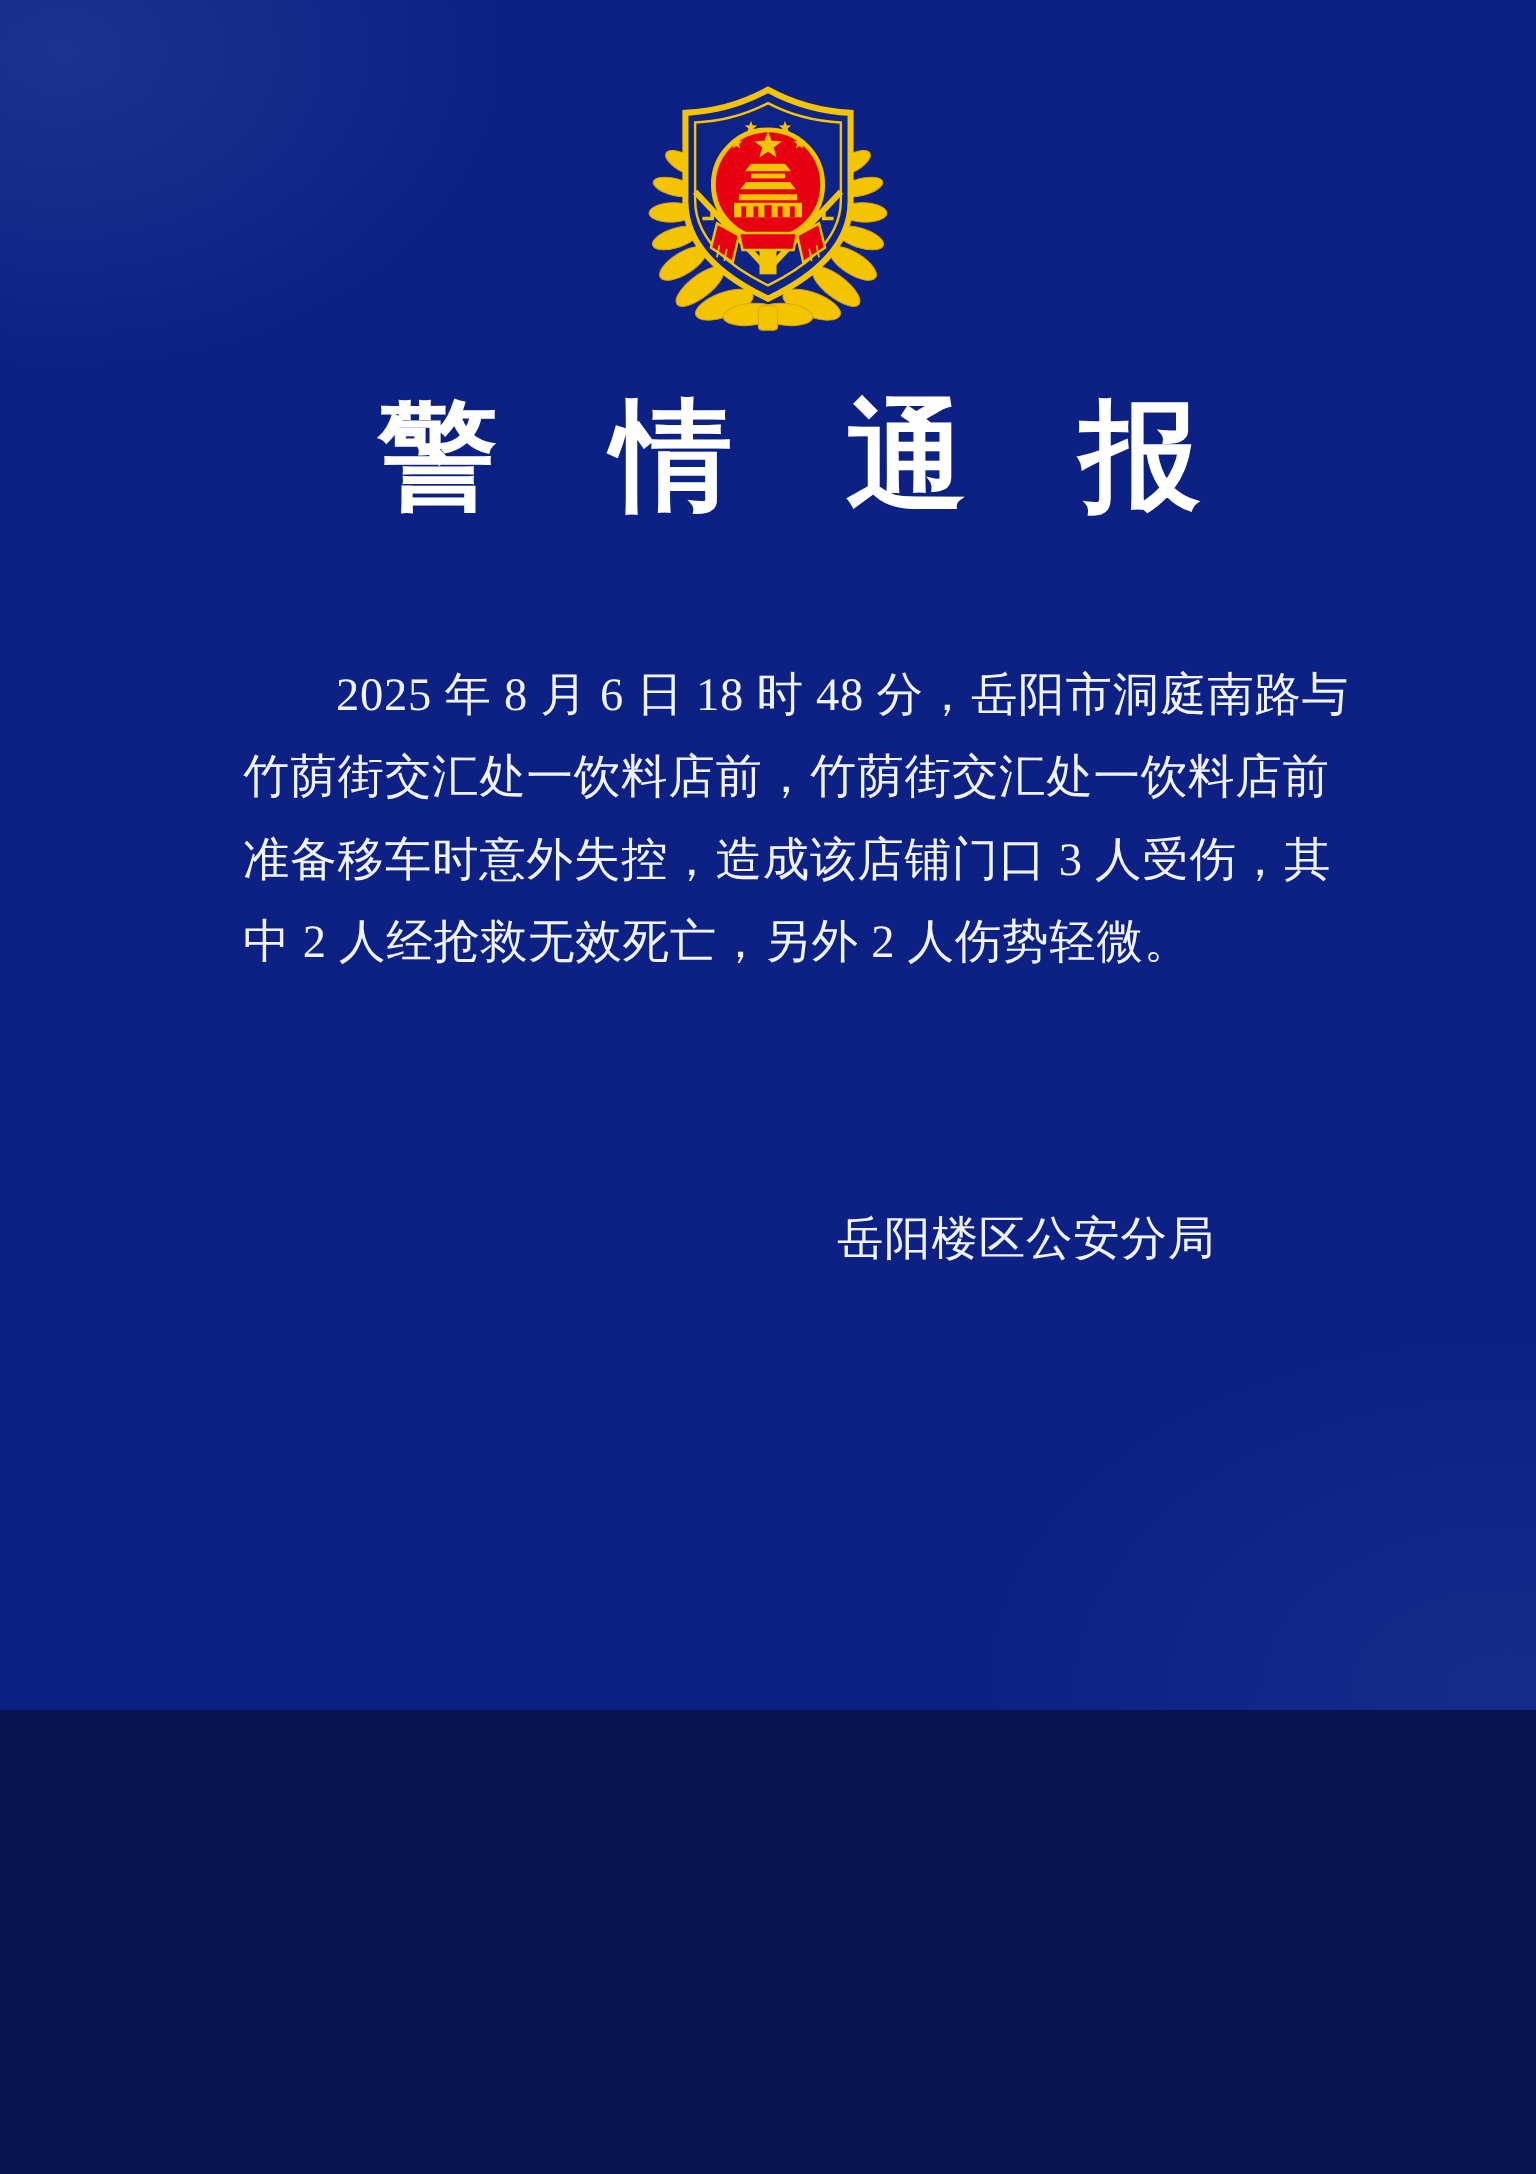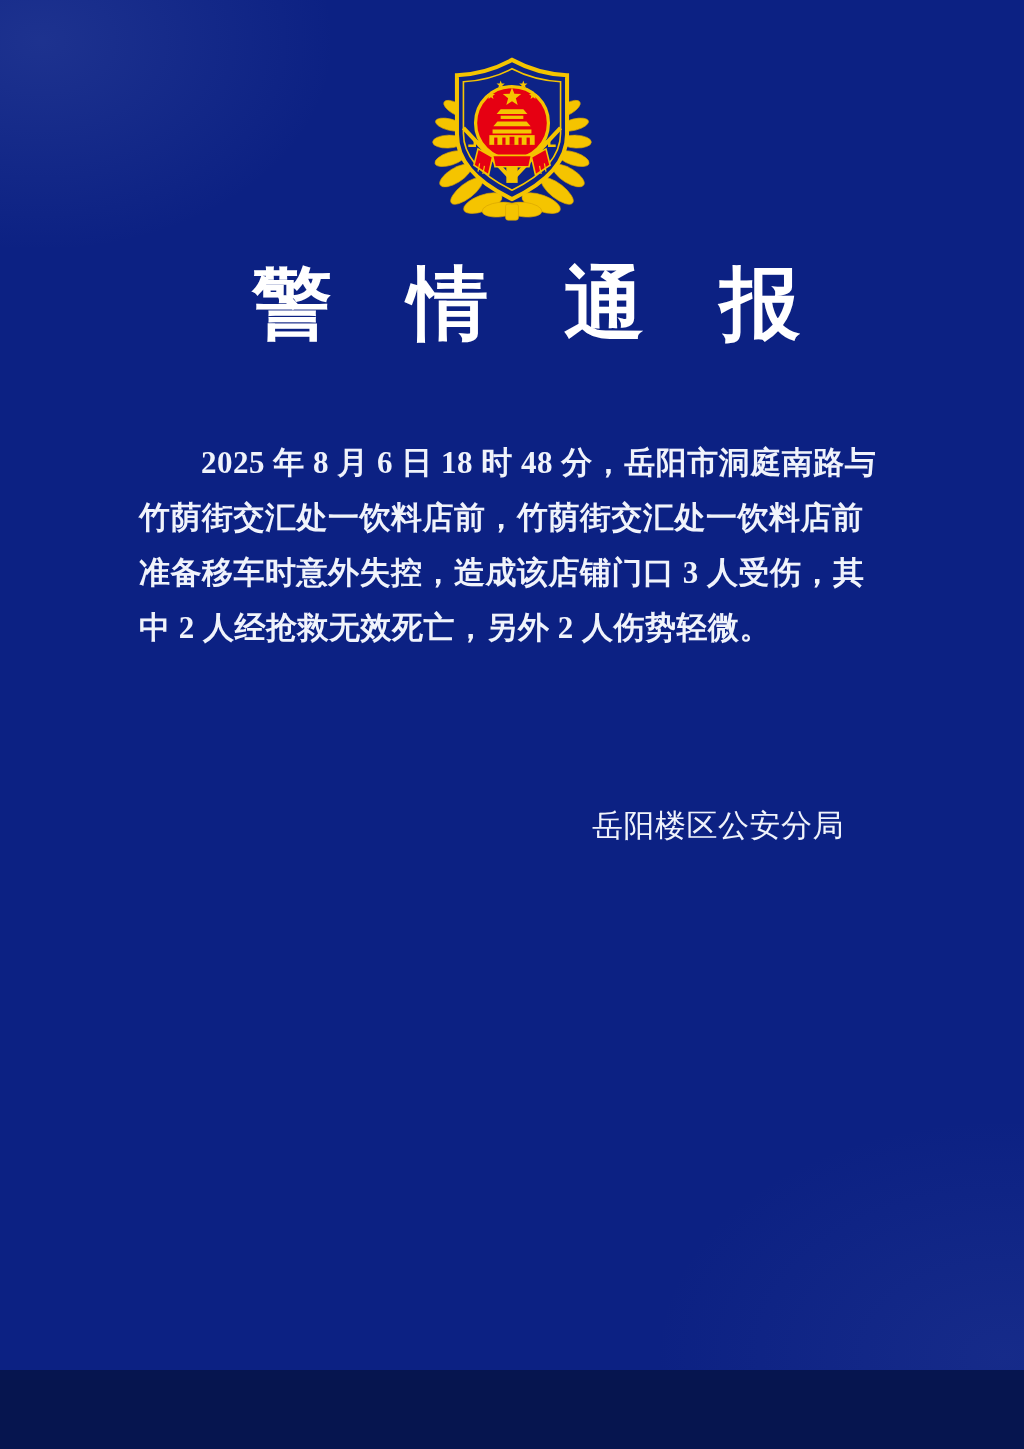--- a/index.html
+++ b/index.html
@@ -4,21 +4,21 @@
 <style>
   html,body{margin:0;padding:0;}
   body{
     font-family:"Liberation Serif","DejaVu Serif",serif;
     background:#06154f;
     --bg:#0c2183; --bg2:#0d2387; --ink:#f0f3fb; --title:#ffffff;
     --gold:#f5c400; --gold2:#d9a500; --red:#e60012;
   }
   .page{
     position:relative;
-    width:1024px;height:1370px;
+    width:1024px;height:1140px;
     margin:0 auto;
     background:var(--bg);
     background-image:
       radial-gradient(420px 300px at 4% 3%, rgba(120,140,205,0.16), rgba(120,140,205,0) 70%),
       radial-gradient(500px 340px at 98% 99%, rgba(110,130,195,0.10), rgba(110,130,195,0) 70%);
     overflow:hidden;
   }
   .emblem{
     position:absolute; left:427px; top:55px;
     width:170px; height:170px;
@@ -27,31 +27,30 @@
   .gold{fill:var(--gold);}
   .title{
     position:absolute; left:0; top:251px; width:1024px;
     text-align:center;
     color:var(--title);
     font-size:80px; font-weight:bold;
     letter-spacing:28px; padding-left:28px;
     white-space:nowrap;
   }
   .body-text{
-    position:absolute; left:139px; top:435px; width:800px;
+    position:absolute; left:162px; top:435px; width:800px;
     color:var(--ink);
     font-size:31px; line-height:55px;
     letter-spacing:0.5px;
-    font-weight:bold;
   }
   .line{white-space:nowrap;}
   .line.indent{padding-left:62px;}
   .footer{
-    position:absolute; left:444px; top:798px; width:400px;
-    text-align:right;
+    position:absolute; left:484px; top:798px; width:400px;
+    text-align:center;
     color:var(--ink);
     font-size:31px; line-height:56px;
     letter-spacing:0.5px;
     white-space:nowrap;
   }
 </style>
 </head>
 <body style="--bg:#0c2183;--bg2:#0d2387;--ink:#f0f3fb;--title:#ffffff;--gold:#f5c400;--gold2:#d9a500;--red:#e60012">
 
 <div class="page">

